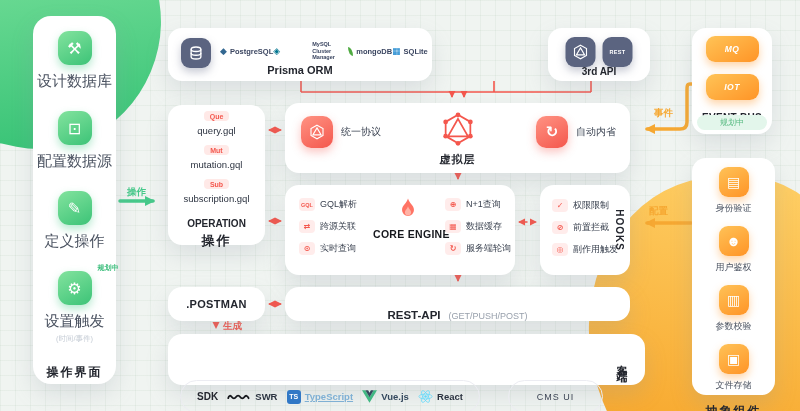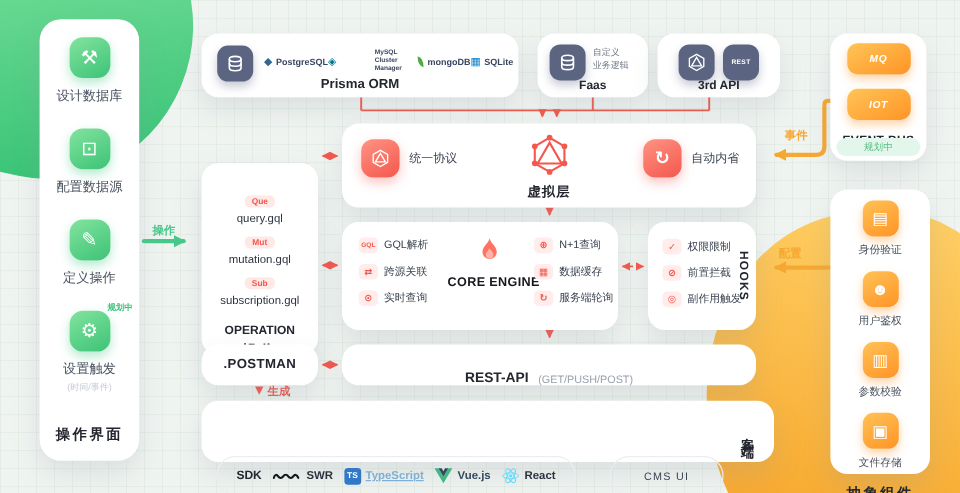--- a/index.html
+++ b/index.html
@@ -21,21 +21,21 @@
     color:#fff;font-size:16px;display:flex;align-items:center;justify-content:center;box-shadow:0 4px 9px rgba(70,200,135,.4);}
   .oicon{width:30px;height:30px;border-radius:9px;background:linear-gradient(150deg,#ffc257,#ff9426);
     color:#fff;font-size:14px;display:flex;align-items:center;justify-content:center;box-shadow:0 4px 8px rgba(255,150,40,.4);}
   .sicon{width:30px;height:30px;border-radius:9px;background:#5b6480;color:#fff;
     display:flex;align-items:center;justify-content:center;box-shadow:0 4px 8px rgba(91,100,128,.35);}
   .ricon{width:32px;height:32px;border-radius:10px;background:linear-gradient(150deg,#ff9383,#f4574d);
     color:#fff;display:flex;align-items:center;justify-content:center;box-shadow:0 4px 10px rgba(244,87,77,.35);}
   
   .left-card{left:33px;top:16px;width:83px;height:368px;border-radius:18px;display:flex;flex-direction:column;align-items:center;padding-top:15px;}
   .lp-item{display:flex;flex-direction:column;align-items:center;margin-bottom:20px;position:relative;}
-  .lp-label{font-size:11px;color:#4a5260;margin-top:7px;white-space:nowrap;}
+  .lp-label{font-size:15px;color:#4a5260;margin-top:7px;white-space:nowrap;}
   .lp-badge{position:absolute;top:-8px;right:-14px;font-size:7px;color:#3fbf7e;font-weight:bold;}
   .lp-note{font-size:7.5px;color:#c4cbd4;margin-top:3px;}
   .lp-title,.abs-title{margin-top:auto;margin-bottom:13px;font-weight:800;font-size:12px;letter-spacing:2px;color:#23262e;white-space:nowrap;}
   
   .prisma-card{left:168px;top:28px;width:264px;height:53px;}
   .p-icon{position:absolute;left:13px;top:10px;}
   .p-logos{position:absolute;left:52px;right:8px;top:8px;height:30px;display:flex;align-items:center;justify-content:space-between;}
   .logo{display:flex;align-items:center;gap:3px;font-size:7.5px;font-weight:bold;color:#3a4560;white-space:nowrap;}
   .logo .g{font-size:9px;line-height:1;}
   .g-pg{color:#336791}.g-my{color:#00758f}.g-sq{color:#0f80cc}
@@ -44,21 +44,21 @@
   .p-title{position:absolute;bottom:5px;width:100%;text-align:center;font-weight:800;font-size:11px;color:#23262e;}
   
   .faas-card{left:448px;top:28px;width:92px;height:53px;}
   .f-icon{position:absolute;left:10px;top:9px;}
   .f-note{position:absolute;left:46px;top:11px;font-size:7.5px;color:#707a88;line-height:1.4;}
   .sm-title{position:absolute;bottom:4px;width:100%;text-align:center;font-weight:800;font-size:10px;color:#23262e;}
   .api3-card{left:548px;top:28px;width:102px;height:53px;}
   .a-icons{position:absolute;top:9px;left:50%;transform:translateX(-50%);display:flex;gap:7px;}
   .rest-txt{font-size:5.5px;font-weight:bold;letter-spacing:.3px;}
   
-  .op-card{left:168px;top:105px;width:97px;height:160px;display:flex;flex-direction:column;align-items:center;padding-top:27px;margin-top:31px;}
+  .op-card{left:168px;top:105px;width:97px;height:140px;display:flex;flex-direction:column;align-items:center;padding-top:6px;}
   .op-badge{background:#ffe9e7;color:#f4574d;font-size:7px;font-weight:bold;padding:1.5px 6px;border-radius:4px;margin-bottom:4px;}
   .op-file{font-size:9.5px;color:#2c3340;margin-bottom:9px;}
   .op-en{font-weight:800;font-size:10px;margin-top:5px;color:#23262e;}
   .op-zh{font-weight:800;font-size:13px;margin-top:3px;letter-spacing:2px;color:#23262e;}
   
   .virt-card{left:285px;top:103px;width:345px;height:70px;}
   .vf{position:absolute;top:13px;display:flex;align-items:center;gap:8px;font-size:10px;color:#3c4453;}
   .vf-l{left:16px}.vf-r{right:14px}
   .gql-center{position:absolute;left:50%;top:7px;transform:translateX(-50%);}
   .virt-title{position:absolute;bottom:6px;width:100%;text-align:center;font-weight:800;font-size:11px;color:#23262e;letter-spacing:1px;}
@@ -213,34 +213,20 @@
           <span>mongoDB</span>
         </span>
       <span class="logo">
           <span class="g g-sq">▦</span>
           <span>SQLite</span>
         </span>
     </div>
     <div class="p-title">Prisma ORM</div>
   </div>
 
-  <div class="card faas-card">
-    <div class="f-icon sicon">
-      <svg width="18" height="18" viewBox="0 0 24 24" fill="none" stroke="#fff" stroke-width="1.8">
-        <ellipse cx="12" cy="7" rx="6.5" ry="3"></ellipse>
-        <path d="M5.5,7 V17 c0,1.7 2.9,3 6.5,3 s6.5,-1.3 6.5,-3 V7"></path>
-        <path d="M5.5,12 c0,1.7 2.9,3 6.5,3 s6.5,-1.3 6.5,-3"></path>
-      </svg>
-    </div>
-    <div class="f-note">
-      <div>自定义</div>
-      <div>业务逻辑</div>
-    </div>
-    <div class="sm-title">Faas</div>
-  </div>
 
   <div class="card api3-card">
     <div class="a-icons">
       <div class="sicon">
         <svg width="18" height="18" viewBox="0 0 24 24" fill="none" stroke="#fff" stroke-width="1.5">
           <polygon points="12,3 20,7.5 20,16.5 12,21 4,16.5 4,7.5"></polygon>
           <polygon points="12,6.5 17.5,15.8 6.5,15.8"></polygon>
         </svg>
       </div>
       <div class="sicon">

